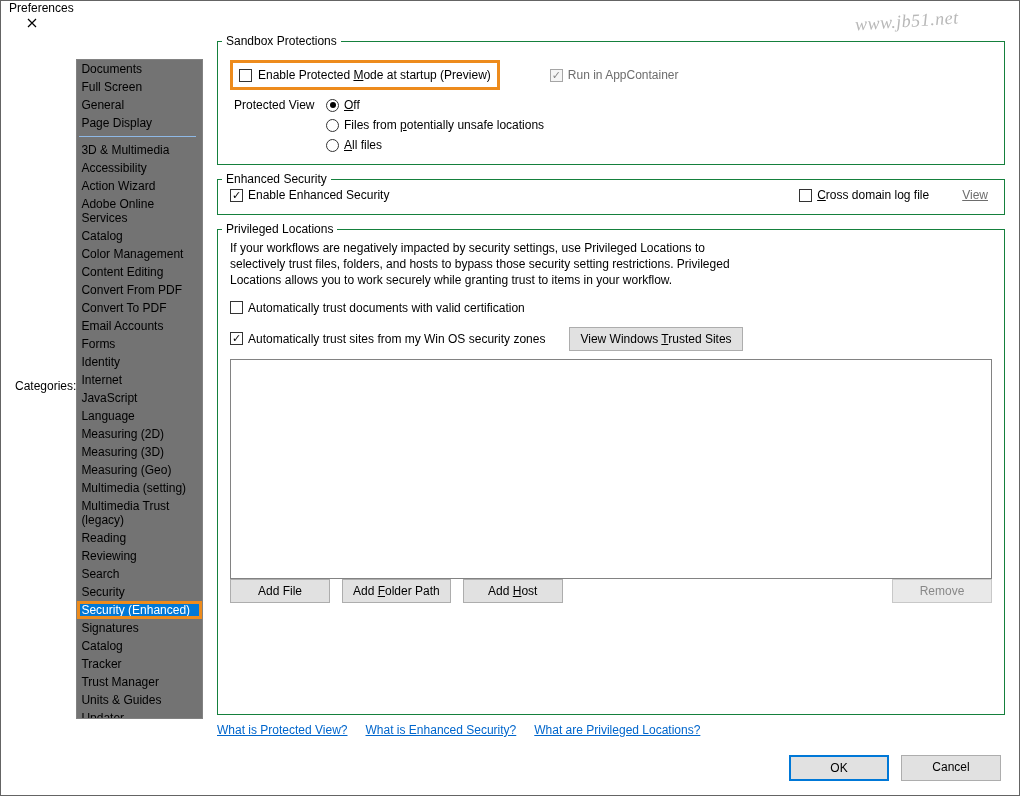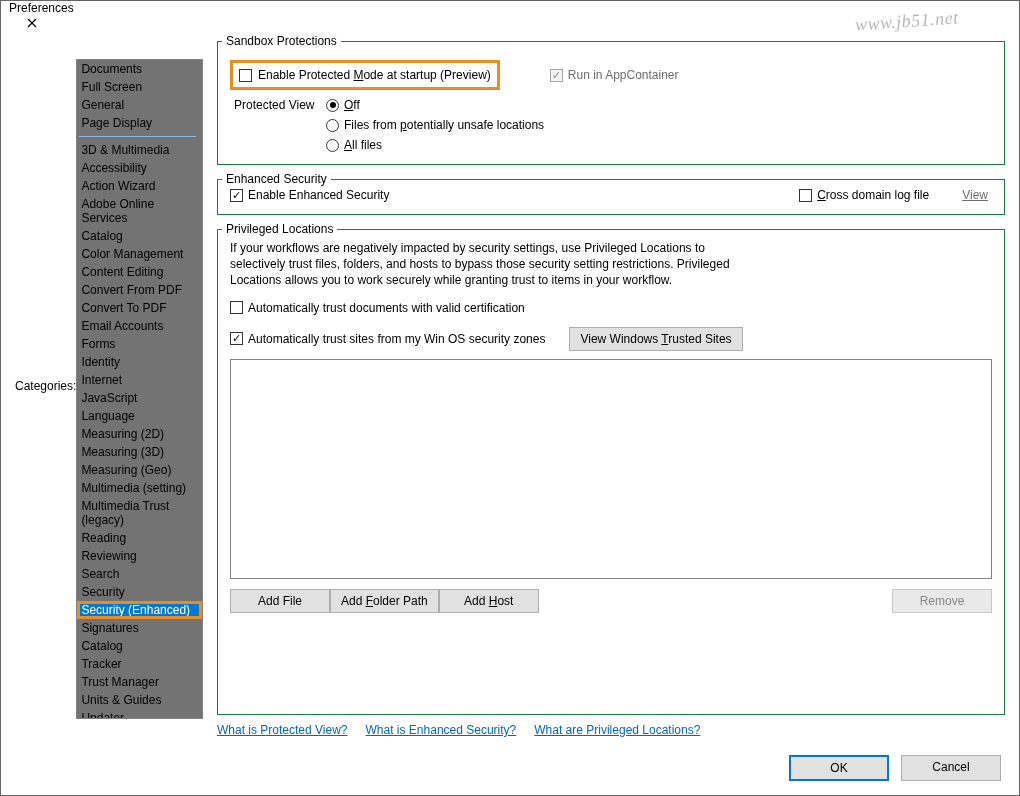--- a/index.html
+++ b/index.html
@@ -127,21 +127,21 @@
   }
   .btn.disabled { color:#888; background:#e9e9e9; border-color:#c8c8c8; cursor:default; }
   .btn.primary { border: 2px solid #0078d7; background:#e1e1e1; }
 
   .listbox {
     border: 1px solid #828282;
     height: 220px;
     background:#fff;
     margin-top: 8px;
   }
-  .listbox-buttons { display:flex; margin-top:10px; }
+  .listbox-buttons { display:flex; gap:12px; }
   .listbox-buttons .spacer { flex:1; }
 
   .help-links { display:flex; gap:18px; margin-top: 2px; }
   .help-links .link { padding:0; }
 
   .dialog-buttons {
     position:absolute;
     bottom: 14px;
     right: 18px;
     display:flex;

